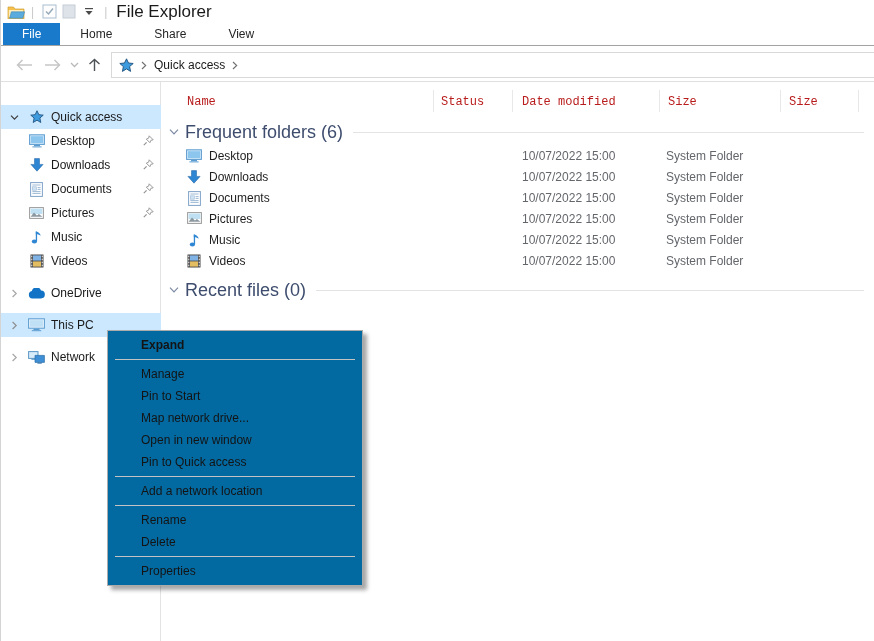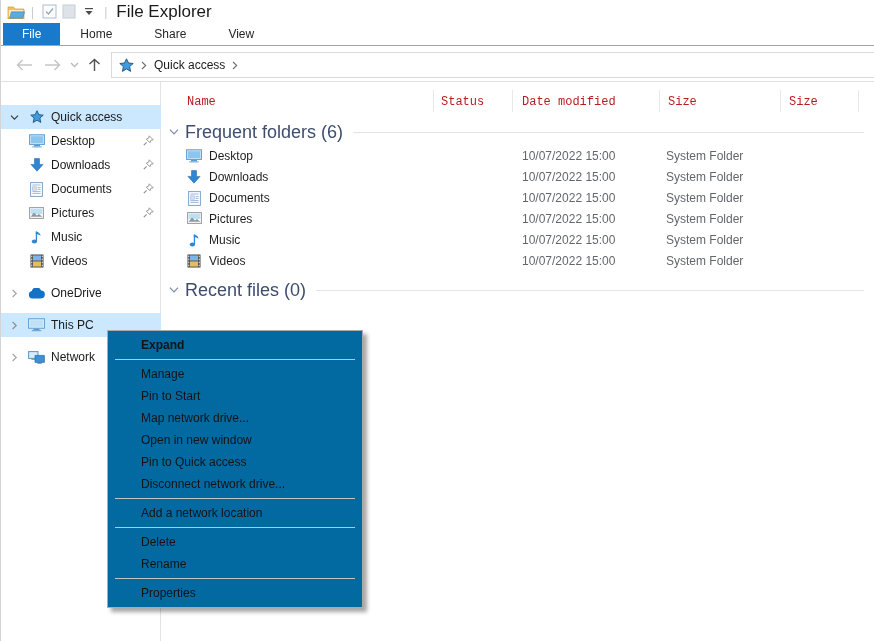--- a/index.html
+++ b/index.html
@@ -446,23 +446,22 @@
   </div>
 
   <div class="context-menu">
     <div class="menu-item bold">Expand</div>
     <div class="menu-sep"></div>
     <div class="menu-item">Manage</div>
     <div class="menu-item">Pin to Start</div>
     <div class="menu-item">Map network drive...</div>
     <div class="menu-item">Open in new window</div>
     <div class="menu-item">Pin to Quick access</div>
-    <div class="menu-item">Disconnect network drive...</div>
     <div class="menu-sep"></div>
     <div class="menu-item">Add a network location</div>
     <div class="menu-sep"></div>
+    <div class="menu-item">Rename</div>
     <div class="menu-item">Delete</div>
-    <div class="menu-item">Rename</div>
     <div class="menu-sep"></div>
     <div class="menu-item">Properties</div>
   </div>
 
 </div>
 
 </body></html>

